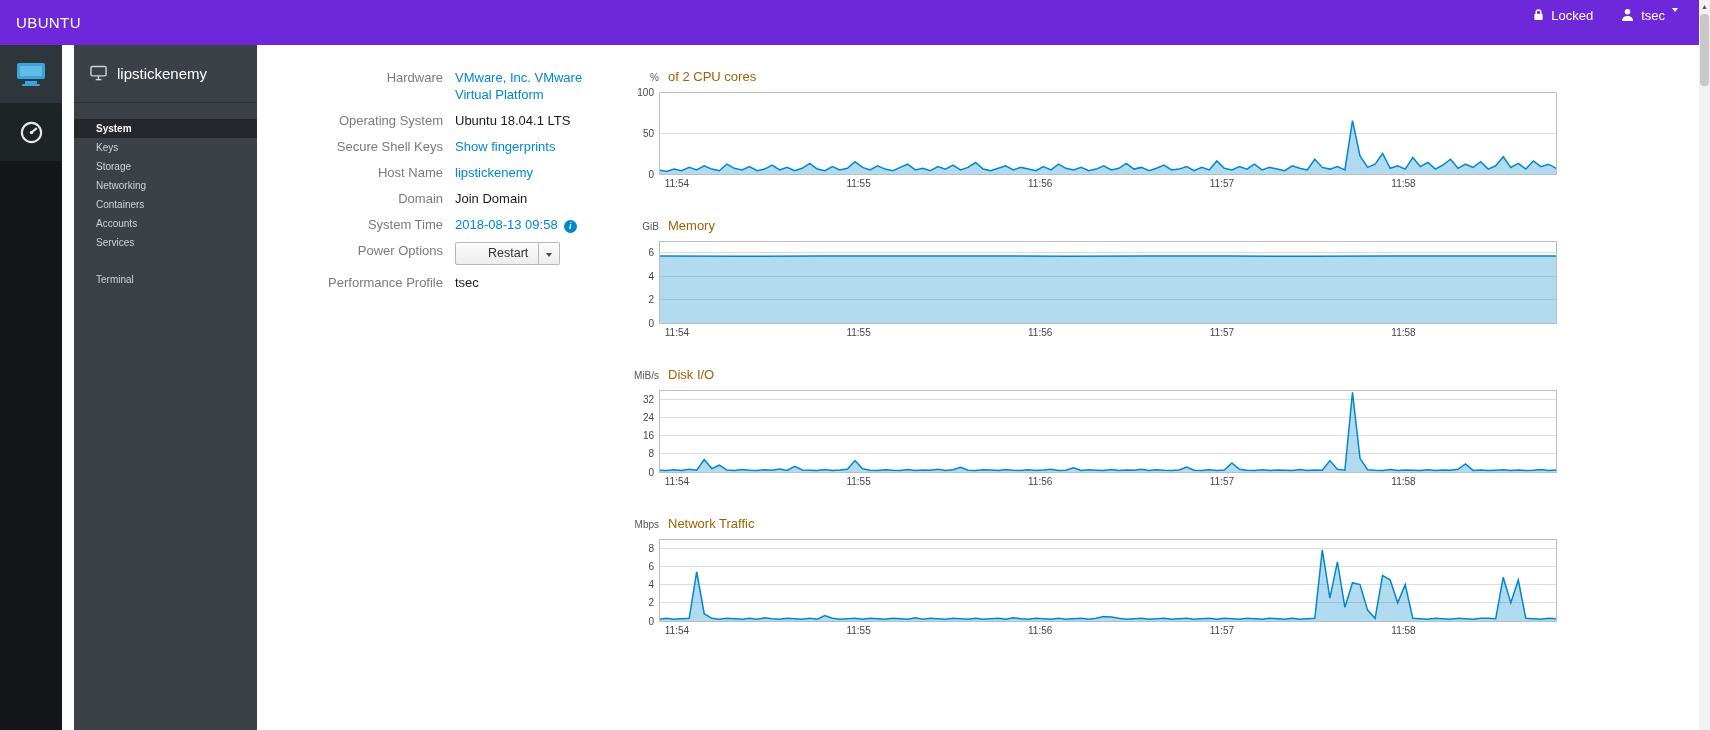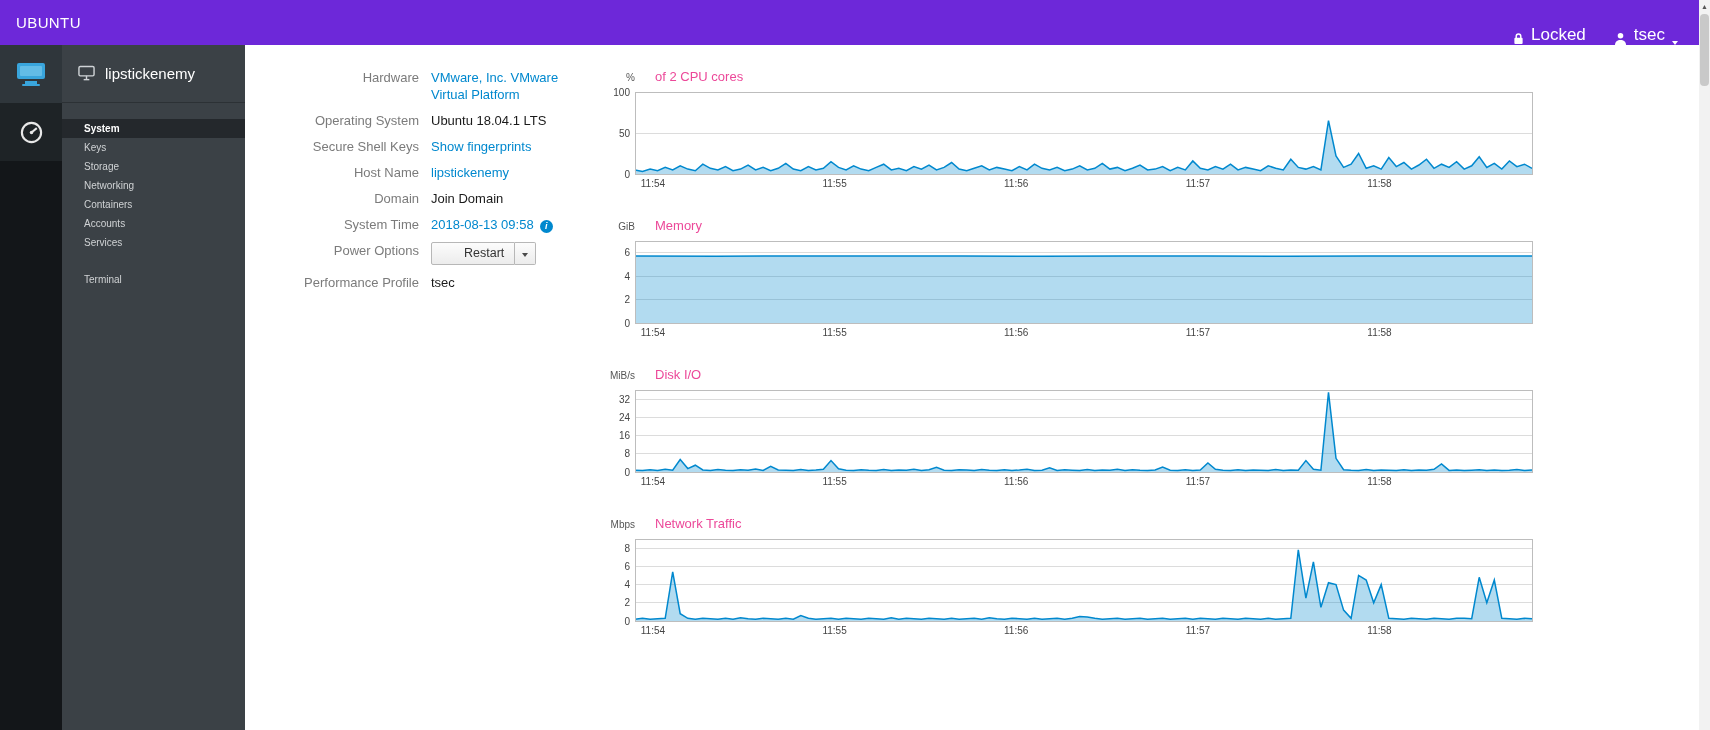--- a/index.html
+++ b/index.html
@@ -12,30 +12,30 @@
 
   
   .topbar {
     height:45px; background:#6d28d9; color:#fff;
     display:flex; align-items:center; justify-content:space-between;
     padding:0 18px 0 16px;
   }
   .brand { font-size:15px; letter-spacing:.4px; }
   .topbar-right { display:flex; align-items:center; height:45px; }
   .topbar-item {
-    background:none; border:0; color:#fff; font-size:17px;
-    display:flex; align-items:flex-end; gap:7px; height:45px; padding:0 14px; cursor:pointer;
+    background:none; border:0; color:#fff; font-size:13px;
+    display:flex; align-items:flex-start; gap:7px; height:45px; padding:8px 14px; cursor:pointer;
     font-family:"Liberation Sans",sans-serif;
   }
   .caret { display:inline-block; width:0; height:0;
     border-left:3.5px solid transparent; border-right:3.5px solid transparent; border-top:4px solid #4a4a4a; }
   .caret-light { border-top-color:#fff; }
 
   
-  .layout { display:flex; height:685px; }
+  .layout { display:flex; height:685px;gap:12px; }
   .iconstrip { width:62px; background:#131619; display:flex; flex-direction:column; flex:none; }
   .strip-tile { height:58px; display:flex; align-items:center; justify-content:center; cursor:pointer; }
   .strip-tile.active { background:#2f363b; }
   .strip-tile.second { background:#1e2326; }
 
   .sidebar { width:183px; background:#3b4146; flex:none; display:flex; flex-direction:column; }
   .host-header {
     height:58px; display:flex; align-items:center; gap:10px; padding:0 16px;
     border-bottom:1px solid #2c3135; color:#fff; font-size:15px; cursor:pointer;
   }
@@ -66,21 +66,21 @@
     font-family:"Liberation Sans",sans-serif;
   }
   .btn:first-child { border-radius:2px 0 0 2px;padding-left:32px; }
   .btn-caret { border-left:0; border-radius:0 2px 2px 0; padding:3px 7px 4px; }
 
   
   .charts { flex:1; padding-left:10px; }
   .chart { margin-bottom:23px; }
   .chead { display:flex; align-items:baseline; margin-bottom:3px; }
   .cunit { width:34px; flex:none; text-align:right; color:#555; font-size:10px; }
-  .ctitle { margin-left:20px; color:#ec4899; font-size:13px; text-decoration:none; cursor:pointer; }
+  .ctitle { margin-left:9px; color:#a16207; font-size:13px; text-decoration:none; cursor:pointer; }
   .grid { stroke:#dcdcdc; stroke-width:1; shape-rendering:crispEdges; }
   .frame { fill:none; stroke:#bdbdbd; stroke-width:1; shape-rendering:crispEdges; }
   .tick { font-size:10px; fill:#444; font-family:"Liberation Sans",sans-serif; }
   .area { fill:rgba(0,136,206,0.30); stroke:none; }
   .line { fill:none; stroke:#0088ce; stroke-width:1.5; }
 
   
   .scrollbar { position:absolute; right:0; top:0; width:11px; height:730px; background:#f2f2f2; z-index:20; }
   .scroll-up { height:13px; display:flex; align-items:center; justify-content:center; font-size:7px; color:#555; cursor:pointer; }
   .scroll-thumb { position:absolute; top:14px; left:1px; width:9px; height:72px; background:#c9c9c9; border-radius:4px; cursor:pointer; }

